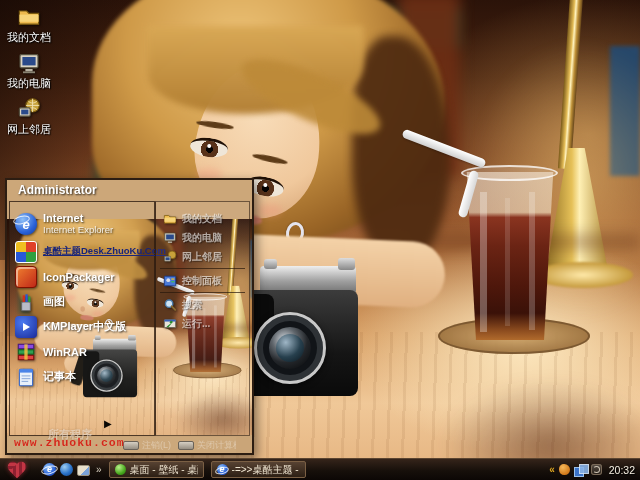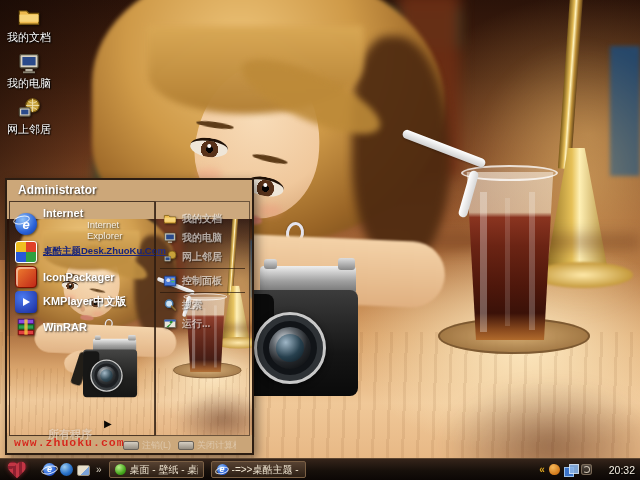--- a/index.html
+++ b/index.html
@@ -78,21 +78,21 @@
   .menu-chrome{position:absolute;inset:0;}
   .menu-header{position:absolute;left:0;right:0;top:0;height:20px;background:rgba(214,176,128,.22);
     color:#fff;font-weight:bold;font-size:12px;line-height:20px;padding-left:11px;text-shadow:1px 1px 2px rgba(0,0,0,.8);}
   .left-panel{position:absolute;left:2px;top:21px;width:146px;bottom:17px;border:1px solid rgba(45,28,16,.8);
     background:rgba(255,246,232,.05);display:flex;flex-direction:column;padding-top:7px;}
   .lrow{display:flex;align-items:center;height:25px;padding-left:5px;cursor:pointer;}
   .lrow.first{height:30px;}
   .lrow .lic{width:22px;height:22px;flex:0 0 22px;margin-right:6px;filter:drop-shadow(1px 1px 1px rgba(0,0,0,.5));}
   .lrow .txt{font-size:11px;font-weight:bold;color:#fff;text-shadow:1px 1px 2px rgba(0,0,0,.75);white-space:nowrap;}
   .two{display:flex;flex-direction:column;line-height:11px;}
-  .two .sub{font-size:9.5px;font-weight:normal;color:rgba(255,255,255,.85);text-shadow:1px 1px 2px rgba(0,0,0,.7);margin-left:44px;}
+  .two .sub{font-size:9.5px;font-weight:normal;color:rgba(255,255,255,.85);text-shadow:1px 1px 2px rgba(0,0,0,.7);}
   .txt.link{color:#18247a;text-decoration:underline;text-shadow:none;font-size:9.5px;}
   .spacer{flex:1;}
   .allprog{display:flex;align-items:center;height:22px;padding-left:38px;gap:12px;cursor:pointer;}
   .allprog .ap-txt{font-size:11px;font-weight:bold;color:rgba(255,252,245,.5);text-shadow:0 0 2px rgba(120,80,40,.4);margin-top:20px;}
   .allprog .ap-arrow{font-size:10px;color:#0a0804;line-height:10px;}
   .right-panel{position:absolute;left:148px;top:21px;right:2px;bottom:17px;border:1px solid rgba(45,28,16,.6);
     border-left:1px solid rgba(45,28,16,.85);background:rgba(255,246,232,.06);display:flex;flex-direction:column;padding-top:7px;}
   .rrow{display:flex;align-items:center;height:19px;padding-left:7px;cursor:pointer;}
   .rrow .ric{width:14px;height:14px;flex:0 0 14px;margin-right:5px;filter:drop-shadow(1px 1px 1px rgba(0,0,0,.45));}
   .rrow .txt{font-size:10px;font-weight:bold;color:rgba(255,255,255,.6);text-shadow:1px 1px 1px rgba(0,0,0,.45);white-space:nowrap;}
@@ -134,21 +134,21 @@
   .ie-mini{width:11px;height:11px;flex:0 0 11px;font-size:8px;}
   .ie-mini::after{width:12px;height:5px;top:3px;}
   .tray{margin-left:auto;display:flex;align-items:center;gap:4px;padding-right:5px;}
   .tray .tchev{color:#e0a820;font-size:10px;font-weight:bold;cursor:pointer;}
   .tpet{width:11px;height:11px;border-radius:45% 55% 50% 50%;background:radial-gradient(circle at 35% 30%,#f6b85a,#d2791a 70%,#9a5410);cursor:pointer;}
   .tnet{position:relative;width:13px;height:12px;cursor:pointer;}
   .tnet::before{content:"";position:absolute;left:0;top:3px;width:8px;height:8px;background:#3a72c8;border:1px solid #9ac0ea;}
   .tnet::after{content:"";position:absolute;left:5px;top:0;width:8px;height:8px;background:#8ab4e8;border:1px solid #d8e8fa;opacity:.9;}
   .ime{position:relative;width:11px;height:11px;border-radius:3px;background:linear-gradient(#5a5048,#241c14);box-shadow:inset 0 0 0 1px #7a6a58;cursor:pointer;}
   .ime::after{content:"";position:absolute;left:2px;top:2px;width:5px;height:5px;border:1.5px solid #cfc4b4;border-left-color:transparent;border-radius:50%;}
-  .clock{font-size:10.5px;color:#f5efe2;margin-left:13px;text-shadow:1px 1px 1px #000;}
+  .clock{font-size:10.5px;color:#f5efe2;margin-left:3px;text-shadow:1px 1px 1px #000;}
 </style>
 </head>
 <body>
 
 <div class="screen">
 
   <div class="scene" id="scene-main">
     <div class="bg-base"></div>
     <div class="vig-l"></div>
     <div class="shelf1"></div>
@@ -301,38 +301,59 @@
         </div>
         <div class="lrow">
           <div class="lic" style="border-radius:3px;border:1px solid #fff;background:conic-gradient(#e04028 0 25%,#30a040 0 50%,#2858d8 0 75%,#f0c020 0);"></div>
           <span class="txt link">桌酷主题Desk.ZhuoKu.Com</span>
         </div>
         <div class="lrow">
           <div class="lic" style="border-radius:4px;border:1px solid #801000;background:linear-gradient(135deg,#f08030,#c02818);box-shadow:inset 2px 2px 0 rgba(255,255,255,.45);"></div>
           <span class="txt">IconPackager</span>
         </div>
         <div class="lrow">
+          <div class="lic">
+            <svg viewBox="0 0 20 20" width="22" height="22">
+                <rect x="6" y="10" width="8" height="8" rx="1" fill="#b8bcc8" stroke="#666"></rect>
+                <path d="M8 10V4" stroke="#d03020" stroke-width="2"></path>
+                <path d="M10.5 10V3" stroke="#2858d8" stroke-width="2"></path>
+                <path d="M13 10V5" stroke="#28a040" stroke-width="2"></path>
+              </svg>
+          </div>
+          <span class="txt">画图</span>
+        </div>
+        <div class="lrow">
           <div class="lic" style="border-radius:4px;background:radial-gradient(circle at 35% 30%,#4a7af0,#1a2a9a);display:flex;align-items:center;justify-content:center;">
             <svg viewBox="0 0 10 10" width="10" height="10">
                 <path d="M2 1l7 4-7 4z" fill="#fff"></path>
               </svg>
           </div>
           <span class="txt">KMPlayer中文版</span>
         </div>
         <div class="lrow">
           <div class="lic">
             <svg viewBox="0 0 20 20" width="22" height="22">
                 <rect x="3" y="3" width="14" height="4" fill="#8a4ae0" stroke="#4a1a80"></rect>
                 <rect x="3" y="8" width="14" height="4" fill="#30a050" stroke="#106020"></rect>
                 <rect x="3" y="13" width="14" height="4" fill="#e04040" stroke="#801010"></rect>
                 <rect x="8.5" y="3" width="3" height="14" fill="#f0c040" opacity=".85"></rect>
               </svg>
           </div>
           <span class="txt">WinRAR</span>
         </div>
+        <div class="lrow">
+          <div class="lic">
+            <svg viewBox="0 0 20 20" width="22" height="22">
+                <rect x="4" y="3" width="12" height="15" rx="1" fill="#e8f0fa" stroke="#3a6ac8"></rect>
+                <rect x="4" y="3" width="12" height="3" fill="#4a84e8"></rect>
+                <path d="M6 9h8M6 11.5h8M6 14h6" stroke="#8aa8d8" stroke-width=".9"></path>
+              </svg>
+          </div>
+          <span class="txt">记事本</span>
+        </div>
         <div class="spacer"></div>
         <div class="allprog">
           <span class="ap-txt">所有程序</span>
           <span class="ap-arrow">▶</span>
         </div>
       </div>
 
       <div class="right-panel">
         <div class="rrow">
           <div class="ric">

